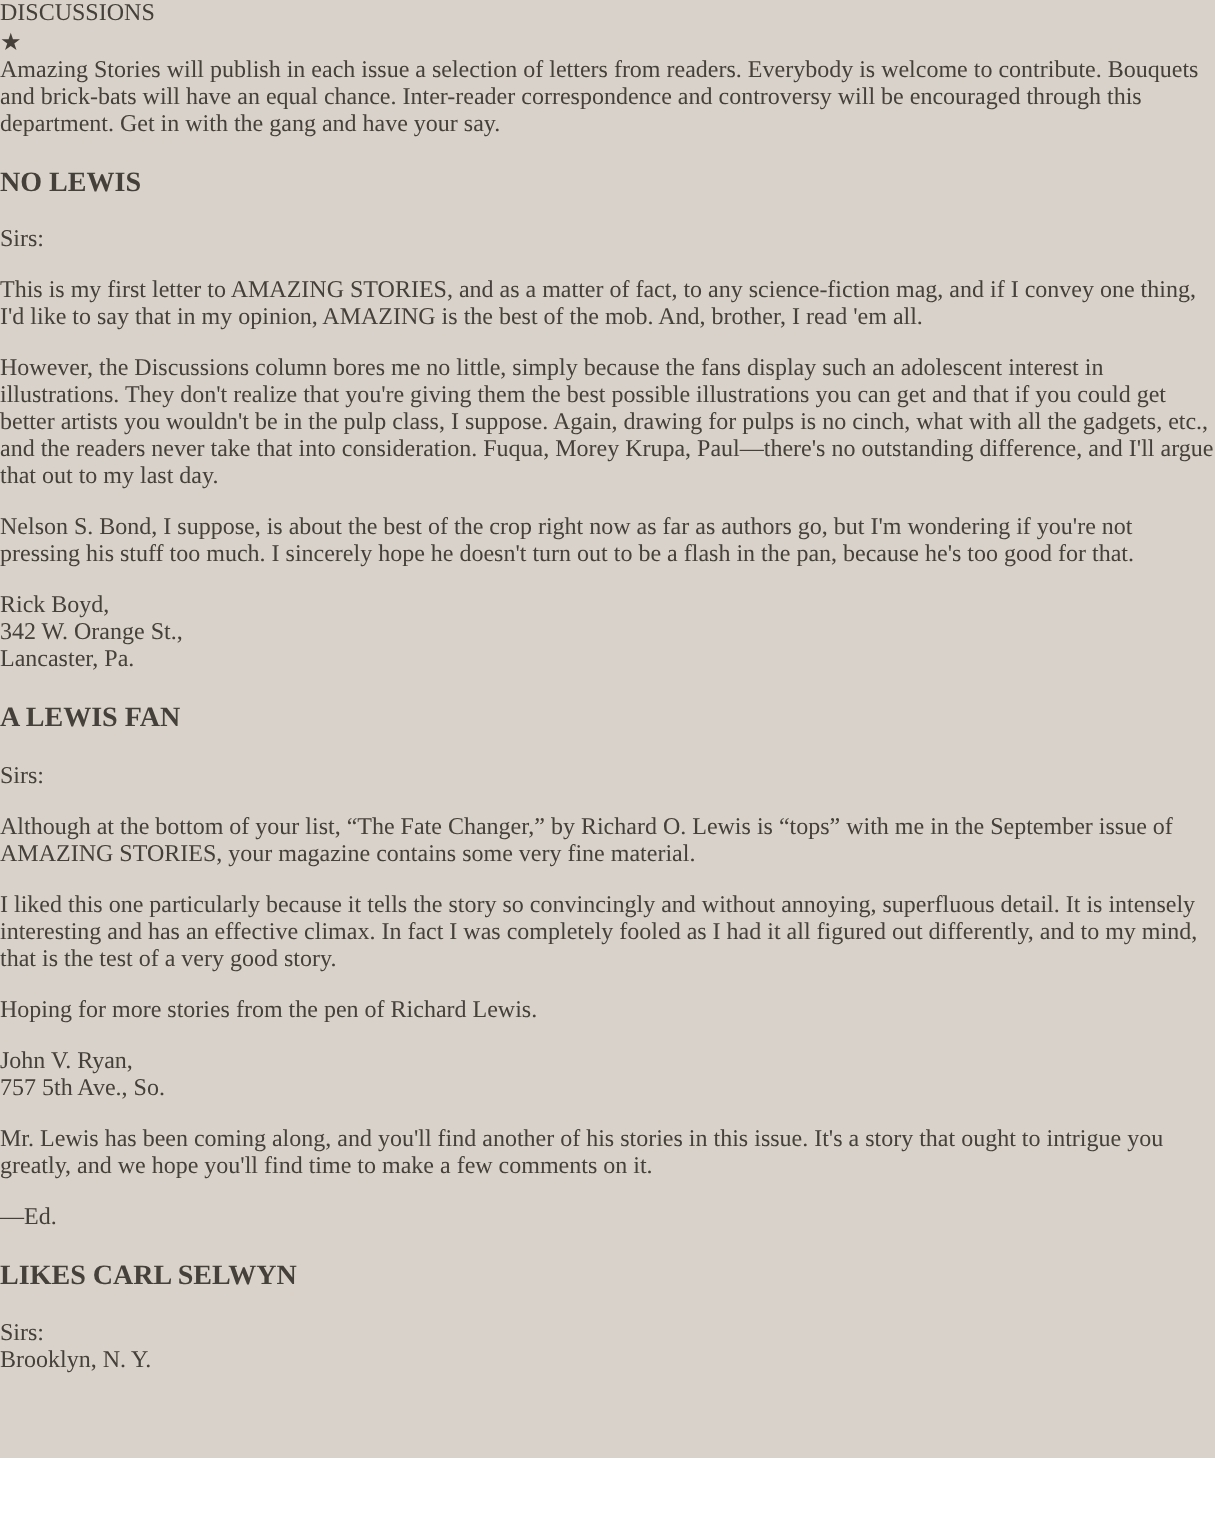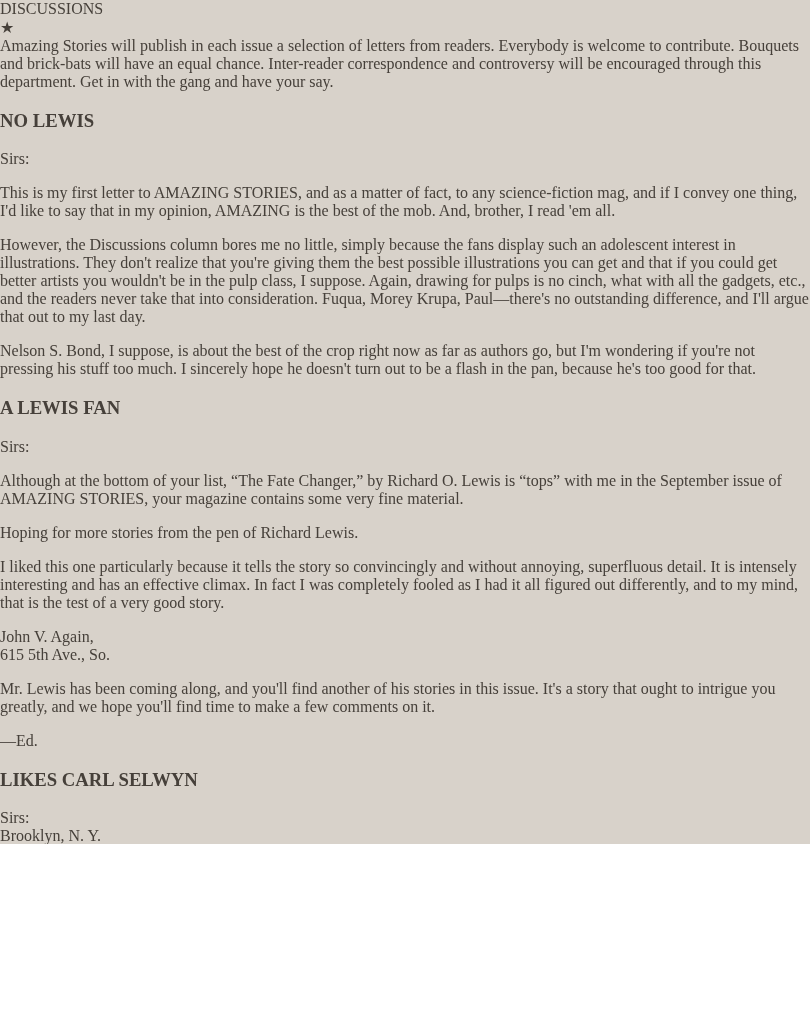--- a/index.html
+++ b/index.html
@@ -1,16 +1,16 @@
 <!DOCTYPE html>
 <html><head>
 <meta charset="utf-8">
 <style>
   html,body{margin:0;padding:0;}
-  .photo{position:relative;width:810px;height:844px;overflow:hidden;
+  .photo{position:relative;width:810px;height:972px;overflow:hidden;
          background:#d8d2ca;font-family:"Liberation Serif","DejaVu Serif",serif;color:#46403a;}
   
   .edge-strip{position:absolute;left:16px;top:0;width:94px;height:886px;
     background:linear-gradient(90deg,#d8d2ca 0%,#cdc6bd 16%,#bcb3a8 36%,#ab a;
     background:linear-gradient(90deg,#d8d2ca 0%,#cdc6bd 16%,#bcb3a8 36%,#aba196 55%,#948b7e 66%,#a89f93 75%,#c6bfb5 86%,#e9e4dc 97%);}
   .edge-line{position:absolute;left:104px;top:0;width:3px;height:884px;background:rgba(110,100,88,.25);}
   .top-mark{position:absolute;left:24px;top:0;width:54px;height:6px;background:#26211d;transform:rotate(-1deg);}
   
   .table-bg{position:absolute;left:0;top:878px;width:810px;height:146px;
     background:linear-gradient(180deg,#e2dbd9 0%,#efe8eb 45%,#ece4e8 100%);}
@@ -90,30 +90,35 @@
       </div>
       <div class="ribbon ribbon-bot"></div>
 
       <div class="col col-left">
         <div class="sec" style="top:0">
           <h3>NO LEWIS</h3>
           <div class="sal">Sirs:</div>
           <p class="body">This is my first letter to AMAZING STORIES, and as a matter of fact, to any science-fiction mag, and if I convey one thing, I'd like to say that in my opinion, AMAZING is the best of the mob. And, brother, I read 'em all.</p>
           <p class="body">However, the Discussions column bores me no little, simply because the fans display such an adolescent interest in illustrations. They don't realize that you're giving them the best possible illustrations you can get and that if you could get better artists you wouldn't be in the pulp class, I suppose. Again, drawing for pulps is no cinch, what with all the gadgets, etc., and the readers never take that into consideration. Fuqua, Morey Krupa, Paul—there's no outstanding difference, and I'll argue that out to my last day.</p>
           <p class="body">Nelson S. Bond, I suppose, is about the best of the crop right now as far as authors go, but I'm wondering if you're not pressing his stuff too much. I sincerely hope he doesn't turn out to be a flash in the pan, because he's too good for that.</p>
+          <div class="sig">
+              <div class="sig-line">Rick Boyd,</div>
+              <div class="sig-line">342 W. Orange St.,</div>
+              <div class="sig-line">Lancaster, Pa.</div>
+            </div>
         </div>
         <div class="sec" style="top:360px">
           <h3>A LEWIS FAN</h3>
           <div class="sal">Sirs:</div>
           <p class="body">Although at the bottom of your list, “The Fate Changer,” by Richard O. Lewis is “tops” with me in the September issue of AMAZING STORIES, your magazine contains some very fine material.</p>
+          <p class="body">I liked this one particularly because it tells the story so convincingly and without annoying, superfluous detail. It is intensely interesting and has an effective climax. In fact I was completely fooled as I had it all figured out differently, and to my mind, that is the test of a very good story.</p>
           <p class="body">Hoping for more stories from the pen of Richard Lewis.</p>
-          <p class="body">I liked this one particularly because it tells the story so convincingly and without annoying, superfluous detail. It is intensely interesting and has an effective climax. In fact I was completely fooled as I had it all figured out differently, and to my mind, that is the test of a very good story.</p>
           <div class="sig">
-              <div class="sig-line">John V. Again,</div>
-              <div class="sig-line">615 5th Ave., So.</div>
+              <div class="sig-line">John V. Ryan,</div>
+              <div class="sig-line">757 5th Ave., So.</div>
             </div>
           <p class="ed">Mr. Lewis has been coming along, and you'll find another of his stories in this issue. It's a story that ought to intrigue you greatly, and we hope you'll find time to make a few comments on it.</p>
           <div class="ed-end">—Ed.</div>
         </div>
       </div>
 
       <div class="col col-mid">
         <div class="sec" style="top:0">
           <h3>LIKES CARL SELWYN</h3>
           <div class="sal">Sirs:</div>

